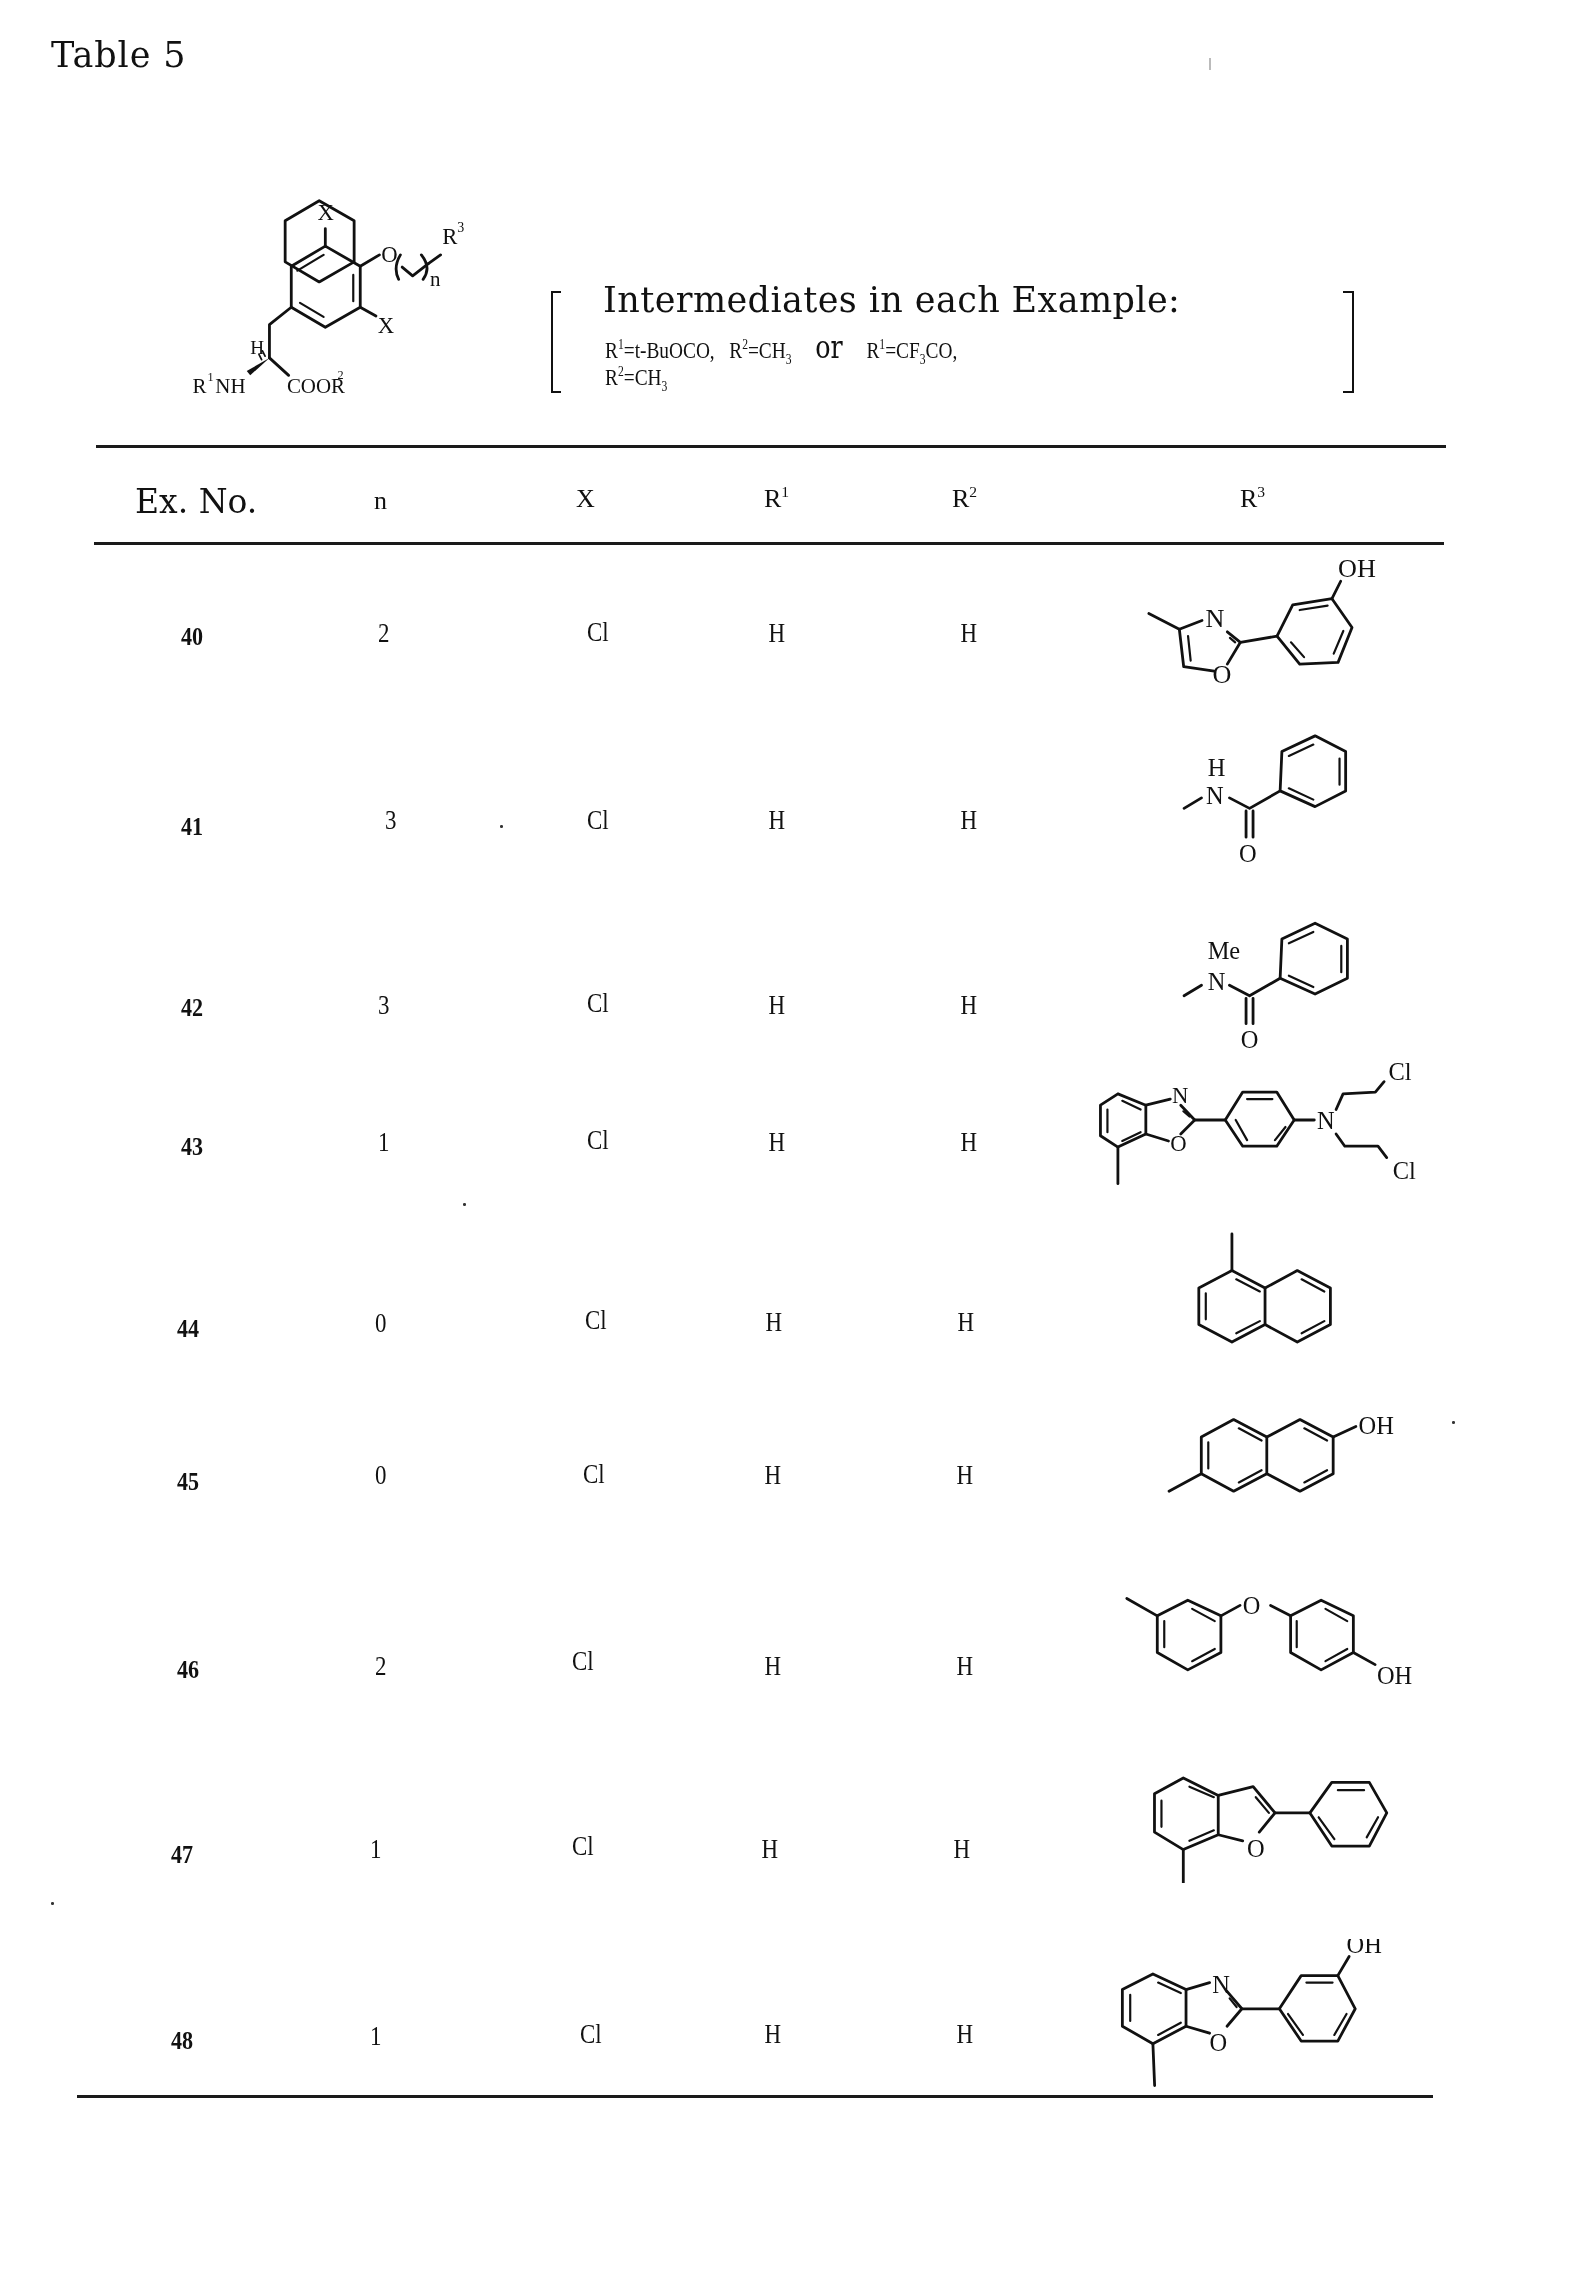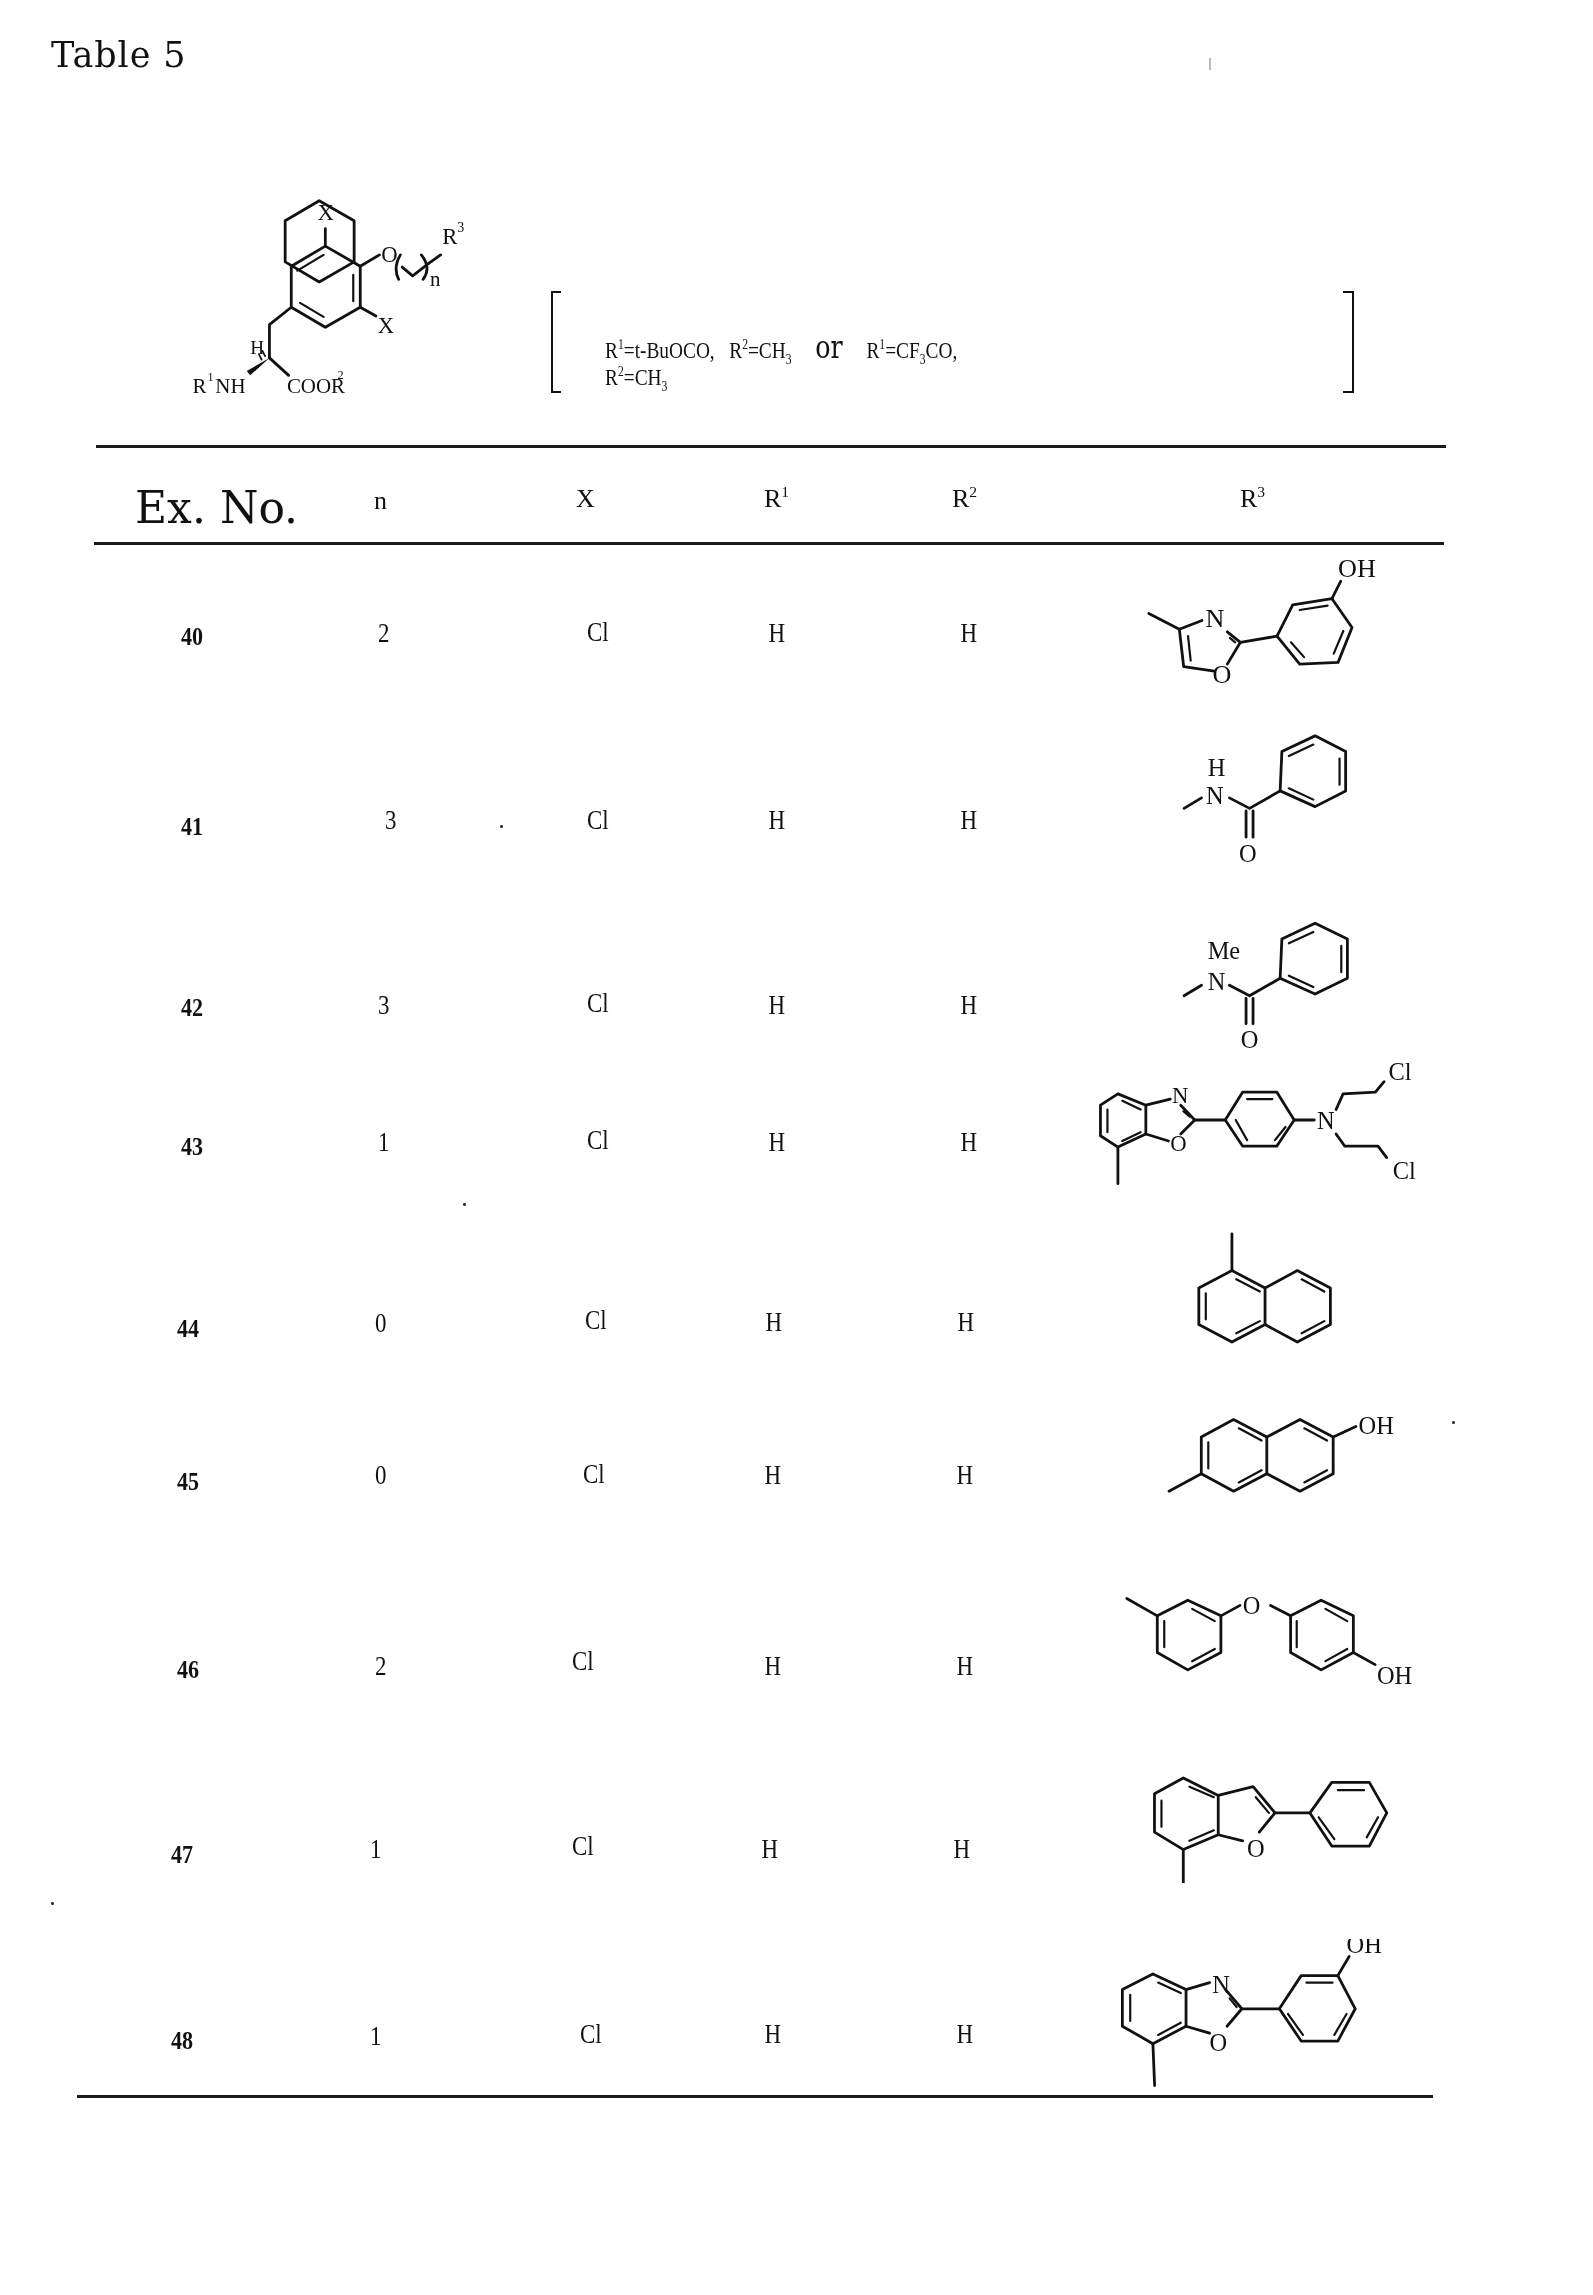--- a/index.html
+++ b/index.html
@@ -14,21 +14,21 @@
   .note .bracket-l { left: 8.7px; border-left: 2.6px solid #111; }
   .note .bracket-r { right: 0; border-right: 2.6px solid #111; }
   .note .heading { position: absolute; left: 61px; top: 0; font-size: 35px; letter-spacing: 0.4px; }
   .note .line1 { position: absolute; left: 63px; top: 49px; font-size: 23.6px;
          font-family: "Liberation Serif", serif; transform: scaleX(0.82); transform-origin: left; white-space: nowrap; }
   .note .line2 { position: absolute; left: 63px; top: 84px; font-size: 23.6px;
          font-family: "Liberation Serif", serif; transform: scaleX(0.82); transform-origin: left; }
   .note .or { font-size: 31px; margin: 0 23px; font-family: "DejaVu Serif", serif; }
   .rule { height: 2.6px; background: #1a1a1a; }
   .hdr { font-size: 26px; font-family: "Liberation Serif", serif; }
-  .hdr-ex { font-size: 44px; font-family: "DejaVu Serif", serif; }
+  .hdr-ex { font-size: 33px; font-family: "DejaVu Serif", serif; }
   sup { font-size: 0.6em; vertical-align: super; line-height: 0; }
   sub { font-size: 0.6em; vertical-align: sub; line-height: 0; }
   .cell { font-size: 27px; font-family: "Liberation Serif", serif; transform: scaleX(0.85); }
   .cell-ex { font-size: 26px; font-family: "Liberation Serif", serif; font-weight: bold; transform: scaleX(0.85); }
   .r3 { position: absolute; }
   svg text { font-family: "Liberation Serif", serif; fill: #111; }
   svg .bond { stroke: #111; stroke-width: 3.2; fill: none; stroke-linecap: round; stroke-linejoin: round; }
   .speck { width: 2.6px; height: 2.6px; background: #333; border-radius: 50%; }
 </style>
 </head>
@@ -73,20 +73,21 @@
       <text x="46" y="230" font-size="24">NH</text>
       <text x="128" y="230" font-size="24">COOR</text>
       <text x="186" y="214" font-size="14">2</text>
     </g>
   </svg>
 </div>
 
 <div class="abs note">
   <div class="bracket-l"></div>
   <div class="bracket-r"></div>
+  <div class="heading">Intermediates in each Example:</div>
   <div class="line1">
     <span>R</span><sup>1</sup><span>=t-BuOCO,</span>&nbsp;&nbsp;
     <span>R</span><sup>2</sup><span>=CH</span><sub>3</sub>
     <span class="or">or</span>
     <span>R</span><sup>1</sup><span>=CF</span><sub>3</sub><span>CO,</span>
   </div>
   <div class="line2">
     <span>R</span><sup>2</sup><span>=CH</span><sub>3</sub>
   </div>
 </div>

